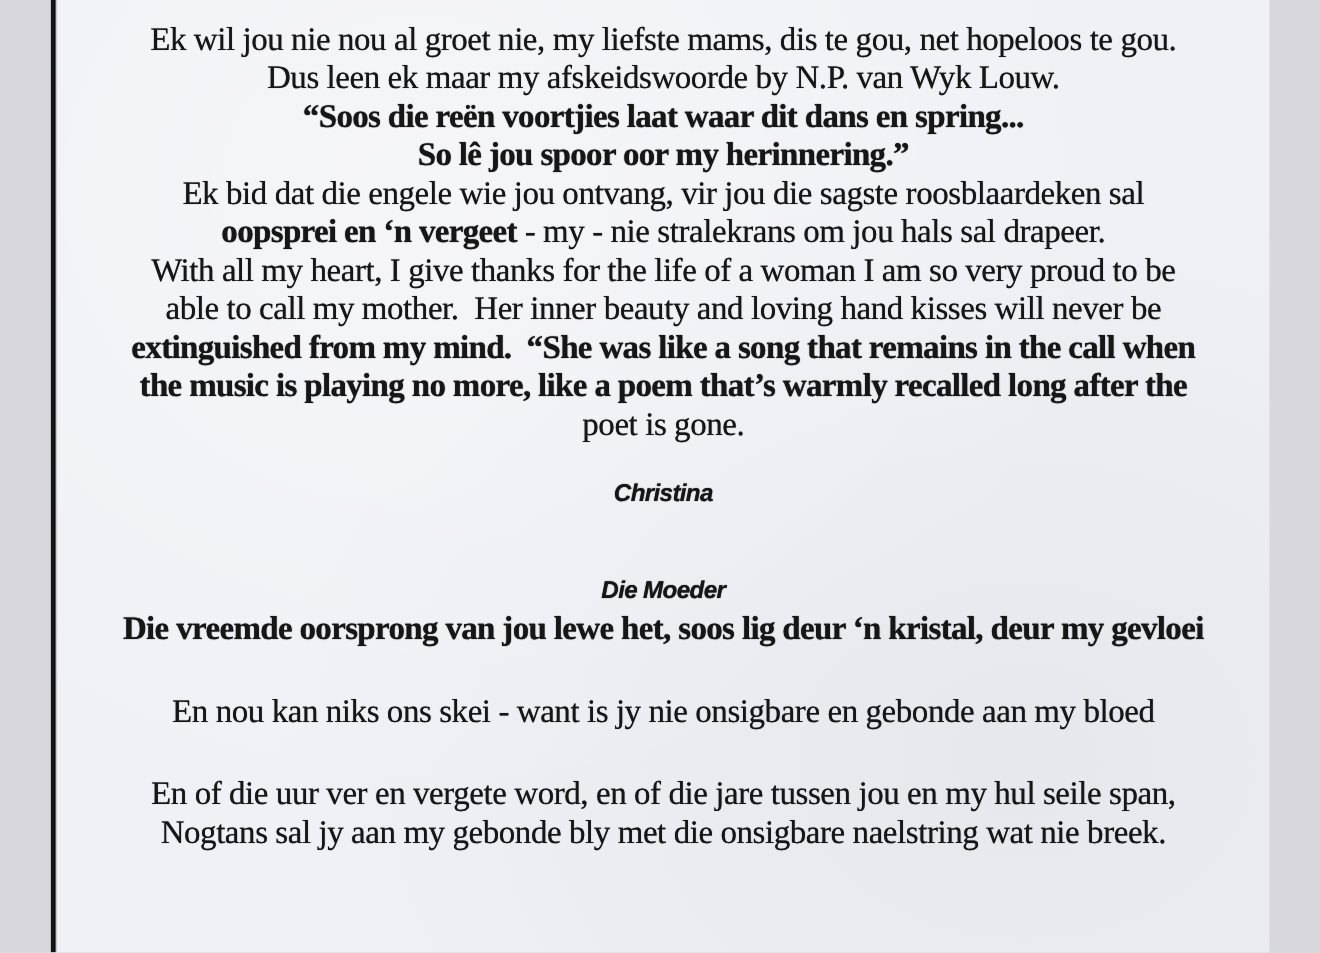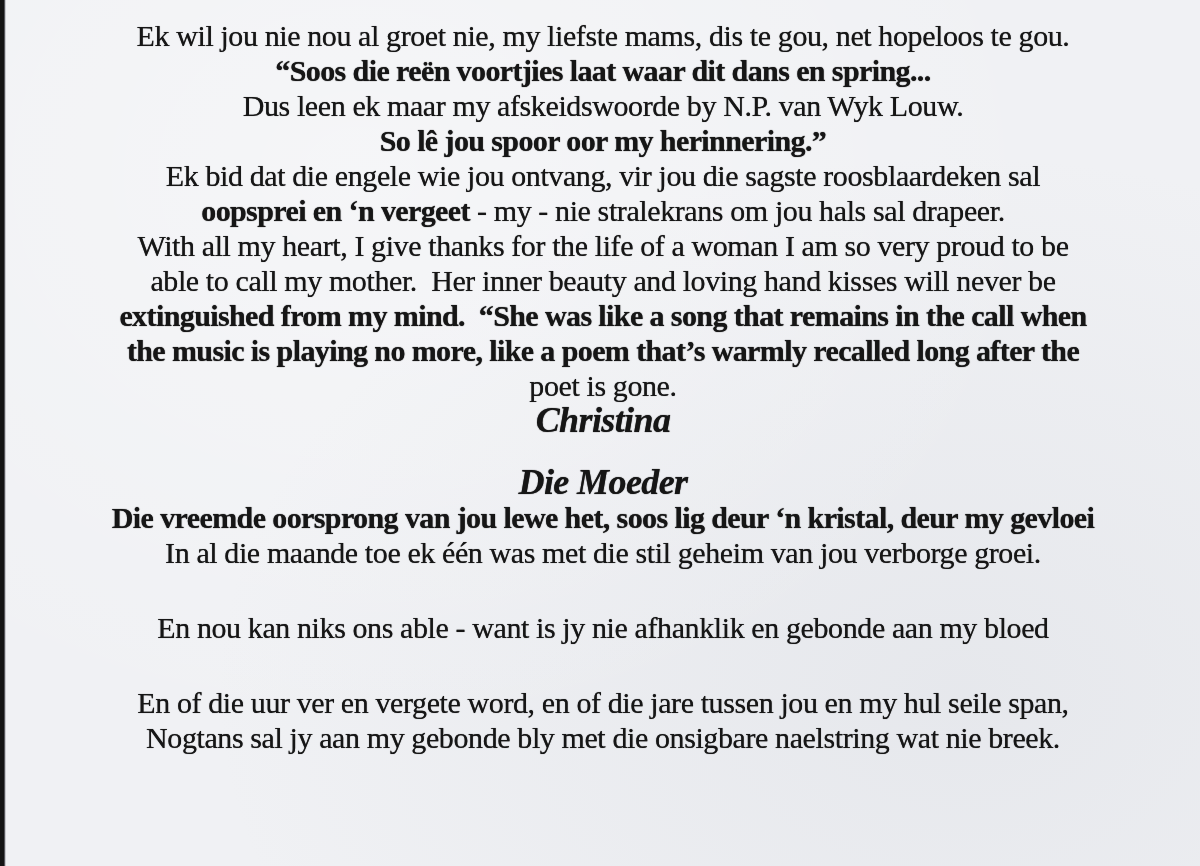--- a/index.html
+++ b/index.html
@@ -2,21 +2,21 @@
 <html><head>
 <meta charset="utf-8">
 <style>
   html, body {
     margin: 0;
     padding: 0;
     background: #d8d8dc;
   }
   .page {
     position: relative;
-    width: 1200px;
+    width: 1108px;
     height: 866px;
     margin: 0 auto;
     background: #f0f1f4;
     overflow: hidden;
     font-family: "Liberation Serif", serif;
     color: #161616;
   }
   
   .page::after {
     content: "";
@@ -49,51 +49,51 @@
     white-space: pre-wrap;
     text-shadow: 0 0 0.7px rgba(20,20,20,0.85);
   }
   .line .seg-bold,
   .line.style-bold {
     font-weight: bold;
     letter-spacing: -0.6px;
     text-shadow: 0 0 1px rgba(10,10,10,0.9);
   }
   .line.style-script {
-    font-family: Liberation Serif, serif;
+    font-family: Liberation Sans, sans-serif;
     font-weight: bold;
     font-style: italic;
-    font-size: 36px;
+    font-size: 22px;
     letter-spacing: 0.2px;
     text-shadow: 1px 0 0.5px rgba(10,10,10,0.85), 0 0 1px rgba(10,10,10,0.6);
+    margin-top: 27px;
   }
   .line.style-spacer       { height: 40px; }
   .line.style-spacer-small { height: 27px; }
 </style>
 </head>
 <body>
 
 <div class="page">
   <div class="scan-edge"></div>
   <div class="poem">
       <div class="line style-regular"><span class="seg-regular">Ek wil jou nie nou al groet nie, my liefste mams, dis te gou, net hopeloos te gou.</span></div>
+      <div class="line style-regular"><span class="seg-regular">Dus leen ek maar my afskeidswoorde by N.P. van Wyk Louw.</span></div>
       <div class="line style-bold"><span class="seg-bold">“Soos die reën voortjies laat waar dit dans en spring...</span></div>
-      <div class="line style-regular"><span class="seg-regular">Dus leen ek maar my afskeidswoorde by N.P. van Wyk Louw.</span></div>
       <div class="line style-bold"><span class="seg-bold">So lê jou spoor oor my herinnering.”</span></div>
       <div class="line style-regular"><span class="seg-regular">Ek bid dat die engele wie jou ontvang, vir jou die sagste roosblaardeken sal</span></div>
       <div class="line style-mixed"><span class="seg-bold">oopsprei en ‘n vergeet</span><span class="seg-regular"> - my - nie stralekrans om jou hals sal drapeer.</span></div>
       <div class="line style-regular"><span class="seg-regular">With all my heart, I give thanks for the life of a woman I am so very proud to be</span></div>
       <div class="line style-regular"><span class="seg-regular">able to call my mother.  Her inner beauty and loving hand kisses will never be</span></div>
       <div class="line style-bold"><span class="seg-bold">extinguished from my mind.  “She was like a song that remains in the call when</span></div>
       <div class="line style-bold"><span class="seg-bold">the music is playing no more, like a poem that’s warmly recalled long after the</span></div>
       <div class="line style-regular"><span class="seg-regular">poet is gone.</span></div>
       <div class="line style-script"><span class="seg-bold">Christina</span></div>
       <div class="line style-spacer-small"></div>
       <div class="line style-script"><span class="seg-bold">Die Moeder</span></div>
       <div class="line style-bold"><span class="seg-bold">Die vreemde oorsprong van jou lewe het, soos lig deur ‘n kristal, deur my gevloei</span></div>
-      <div class="line style-regular"><span class="seg-regular">In al die maande toe ek één was met die stil geheim van jou verborge groei.</span></div>
       <div class="line style-spacer"></div>
-      <div class="line style-regular"><span class="seg-regular">En nou kan niks ons able - want is jy nie afhanklik en gebonde aan my bloed</span></div>
+      <div class="line style-regular"><span class="seg-regular">En nou kan niks ons skei - want is jy nie onsigbare en gebonde aan my bloed</span></div>
       <div class="line style-spacer"></div>
       <div class="line style-regular"><span class="seg-regular">En of die uur ver en vergete word, en of die jare tussen jou en my hul seile span,</span></div>
       <div class="line style-regular"><span class="seg-regular">Nogtans sal jy aan my gebonde bly met die onsigbare naelstring wat nie breek.</span></div>
     </div>
 </div>
 
 </body></html>

